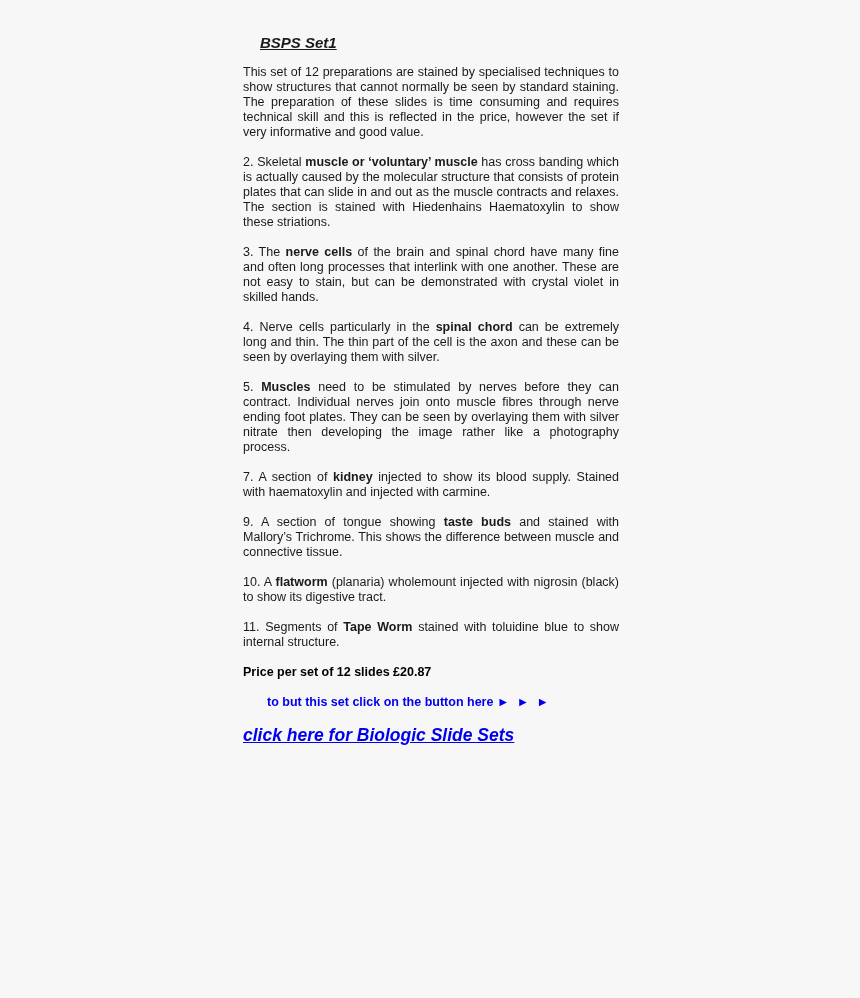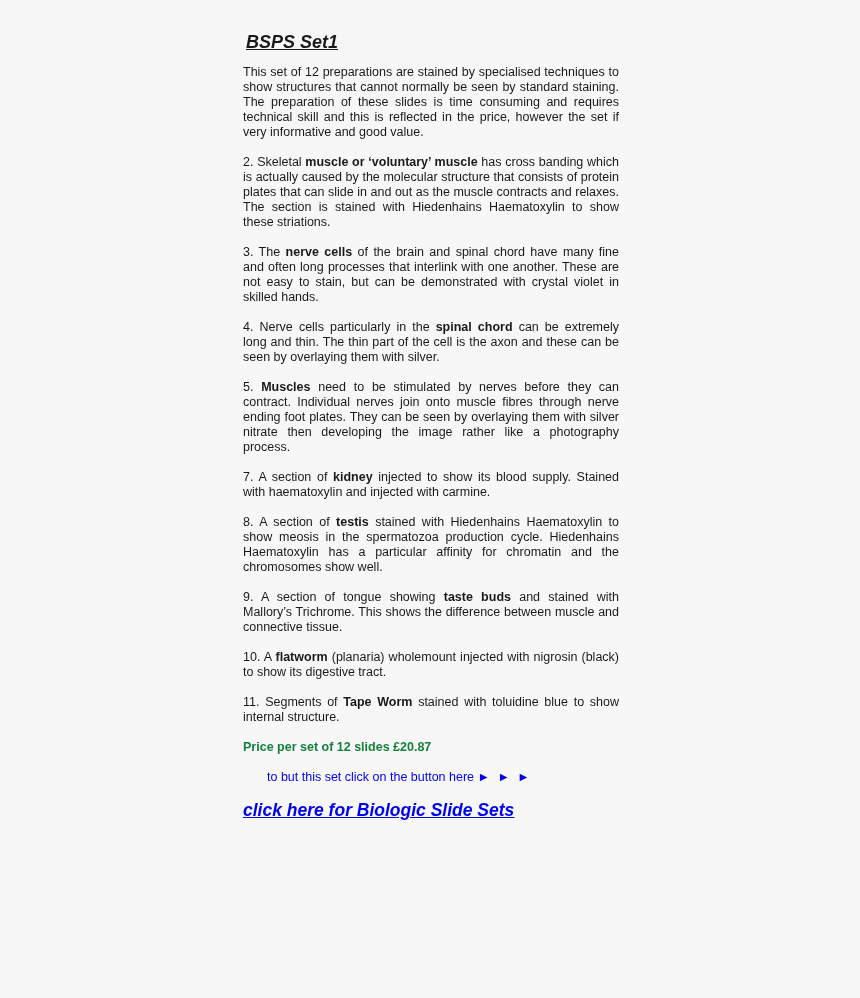--- a/index.html
+++ b/index.html
@@ -11,47 +11,47 @@
     font-family: "Liberation Sans", sans-serif;
     overflow: hidden;
   }
   .content {
     position: absolute;
     left: 243px;
     top: 35px;
     width: 376px;
   }
   .heading {
-    font-size: 18px;
+    font-size: 15px;
     line-height: 15px;
     font-weight: bold;
     font-style: italic;
     text-decoration: underline;
     color: #1a1a1a;
-    margin: 0 0 15px 3px;
+    margin: 0 0 15px 17px;
   }
   p.body {
     font-size: 12.5px;
     line-height: 15px;
     color: #1a1a1a;
     text-align: justify;
     margin: 4px 0 15px 0;
   }
   p.body b { font-weight: bold; }
   p.price {
     font-size: 12.5px;
     line-height: 15px;
     font-weight: bold;
-    color: #15803d;
+    color: #000000;
     margin: 0 0 15px 0;
   }
   p.buy {
     font-size: 12.5px;
     line-height: 15px;
-    font-weight: normal;
+    font-weight: bold;
     color: #0000ee;
     margin: 0 0 15px 24px;
   }
   p.buy .arrows { letter-spacing: 2px; }
   p.linkline {
     text-align: left;
     margin: 0;
     line-height: 20px;
   }
   p.linkline a {
@@ -79,21 +79,20 @@
 
   <p class="body item"><span>3. The </span><b>nerve cells</b><span> of the brain and spinal chord have many fine and often long processes that interlink with one another. These are not easy to stain, but can be demonstrated with crystal violet in skilled hands.</span></p>
 
   <p class="body item"><span>4. Nerve cells particularly in the </span><b>spinal chord</b><span> can be extremely long and thin. The thin part of the cell is the axon and these can be seen by overlaying them with silver.</span></p>
 
   <p class="body item"><span>5. </span><b>Muscles</b><span> need to be stimulated by nerves before they can contract. Individual nerves join onto muscle fibres through nerve ending foot plates. They can be seen by overlaying them with silver nitrate then developing the image rather like a photography process.</span></p>
 
 
   <p class="body item"><span>7. A section of </span><b>kidney</b><span> injected to show its blood supply. Stained with haematoxylin and injected with carmine.</span></p>
 
-  <p class="body item"><span>8. A section of </span><b>testis</b><span> stained with Hiedenhains Haematoxylin to show meosis in the spermatozoa production cycle. Hiedenhains Haematoxylin has a particular affinity for chromatin and the chromosomes show well.</span></p>
 
   <p class="body item"><span>9. A section of tongue showing </span><b>taste buds</b><span> and stained with Mallory’s Trichrome. This shows the difference between muscle and connective tissue.</span></p>
 
   <p class="body item"><span>10. A </span><b>flatworm</b><span> (planaria) wholemount injected with nigrosin (black) to show its digestive tract.</span></p>
 
   <p class="body item"><span>11. Segments of </span><b>Tape Worm</b><span> stained with toluidine blue to show internal structure.</span></p>
 
 </div>
 
     <p class="price">Price per set of 12 slides £20.87</p>

